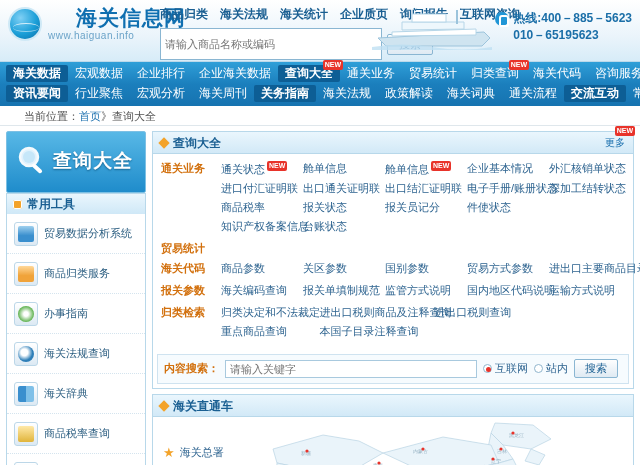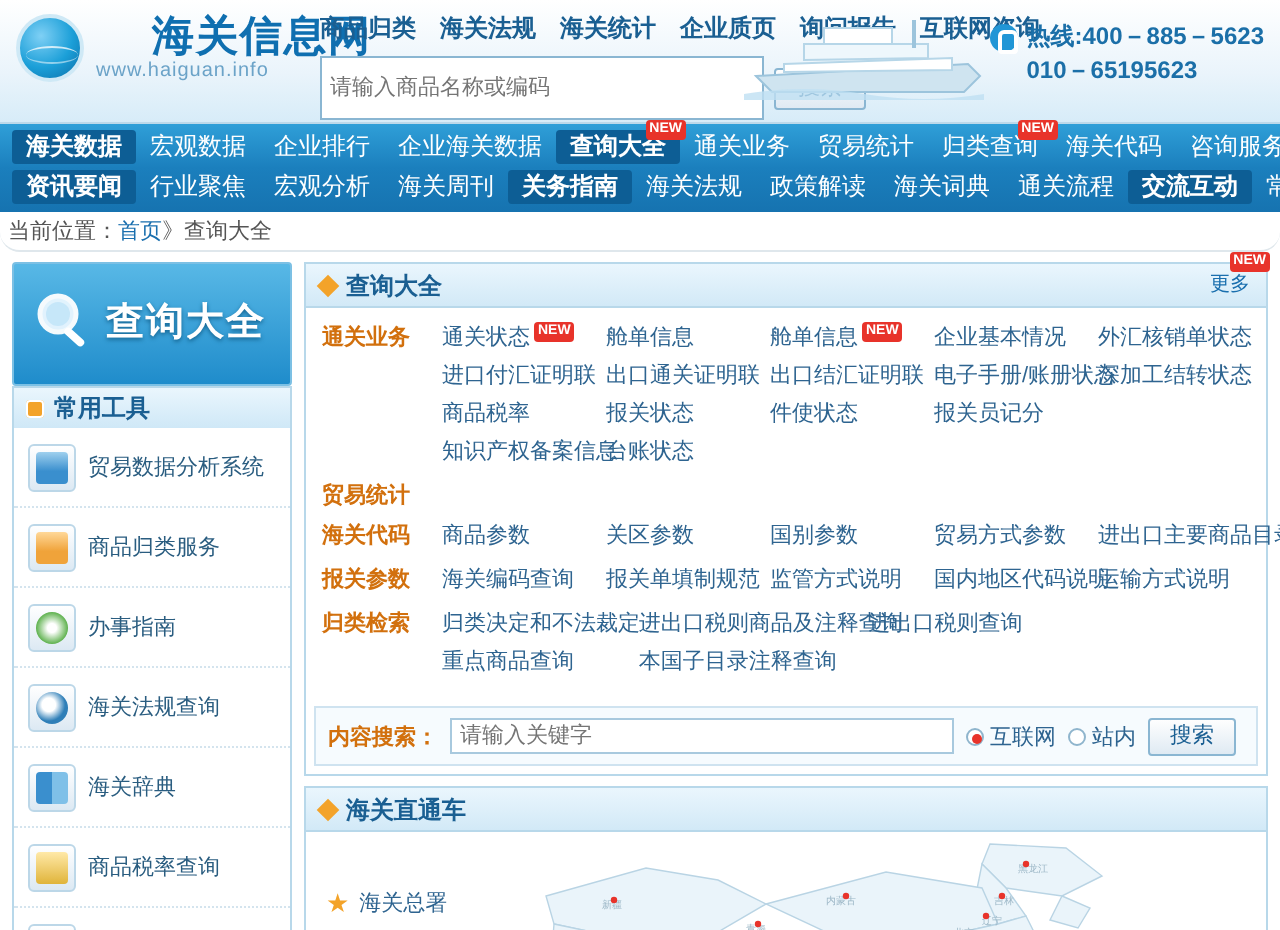--- a/index.html
+++ b/index.html
@@ -75,22 +75,22 @@
   .mi.on { background:#0d5e95; border-radius:2px; font-weight:bold; }
   .newbadge {
     position:absolute; top:-5px; right:-3px;
     background:#e8332a; color:#fff; font-size:7px; line-height:8px;
     padding:1px 2px; border-radius:2px; font-weight:bold;
     font-family:"Liberation Sans", sans-serif;
   }
 
   
   .crumb {
-    height:20px; line-height:20px; font-size:11px; color:#555; padding-left:4px;
-    border-bottom:1px solid #dfe7ec; background:#fff;border-radius:10px;
+    height:20px; line-height:20px; font-size:11px; color:#555; padding-left:24px;
+    border-bottom:1px solid #dfe7ec; background:#fff;
   }
   .crumb a { color:#1a6fae; text-decoration:none; }
 
   
   .main { display:flex; padding:5px 6px 0 6px; gap:6px; }
   .left { width:140px; }
   .right { flex:1; }
 
   
   .lbanner {
@@ -341,22 +341,22 @@
             <div class="gi"><span>舱单信息</span><span class="newbadge">NEW</span></div>
             <div class="gi">企业基本情况</div>
             <div class="gi">外汇核销单状态</div>
             <div class="gi">进口付汇证明联</div>
             <div class="gi">出口通关证明联</div>
             <div class="gi">出口结汇证明联</div>
             <div class="gi">电子手册/账册状态</div>
             <div class="gi">深加工结转状态</div>
             <div class="gi">商品税率</div>
             <div class="gi">报关状态</div>
+            <div class="gi">报关员记分</div>
             <div class="gi">件使状态</div>
-            <div class="gi">报关员记分</div>
             <div class="gi"></div>
             <div class="gi">知识产权备案信息</div>
             <div class="gi">台账状态</div>
           </div>
         </div>
 
         <div class="grow">
           <div class="glabel">贸易统计</div>
         </div>
 

